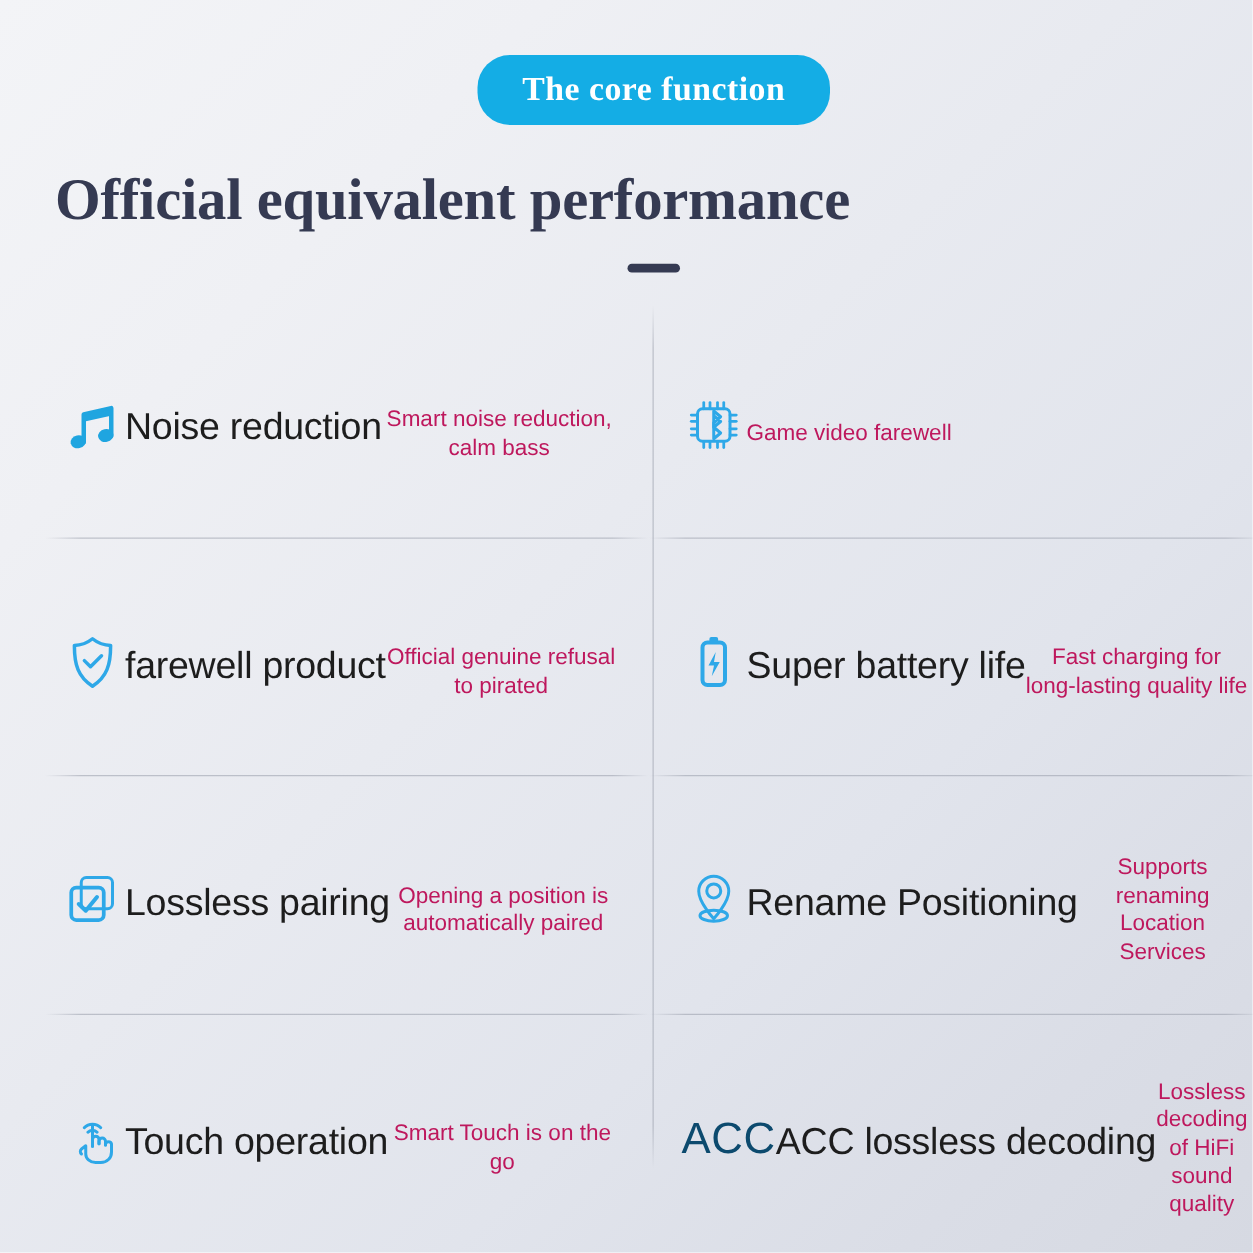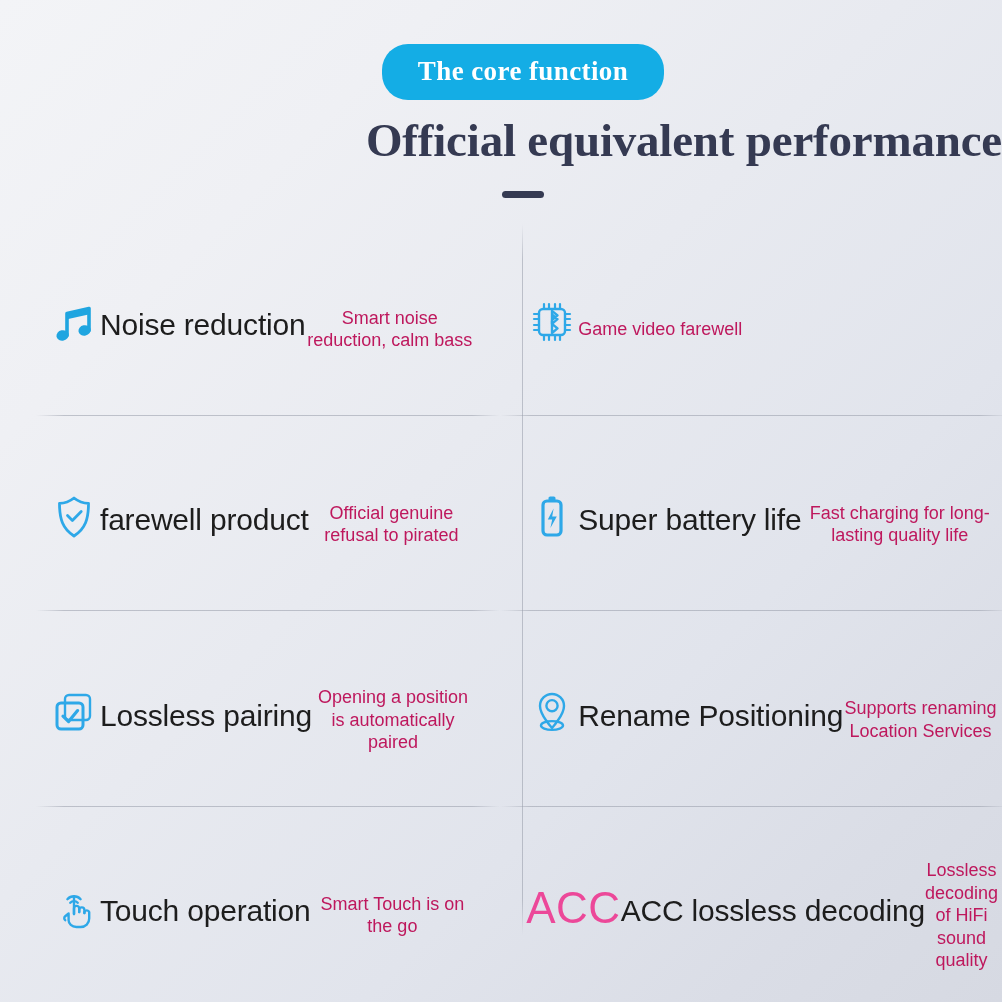--- a/index.html
+++ b/index.html
@@ -48,28 +48,28 @@
     font-size: 27px;
     letter-spacing: 0.4px;
     padding: 14px 36px 15px 36px;
     border-radius: 26px;
     line-height: 1;
     white-space: nowrap;
   }
 
   
   .headline {
-    margin-top: 16px;
+    margin-top: 36px;
     font-family: "Liberation Serif", serif;
     font-weight: 700;
     font-size: 47px;
     color: #353a52;
     letter-spacing: -0.2px;
     line-height: 1.05;
-    text-align: right;
+    text-align: left;
     width: 100%;
   }
 
   .rule {
     margin-top: 26px;
     width: 42px;
     height: 7px;
     border-radius: 4px;
     background: #353a52;
   }
@@ -128,22 +128,22 @@
   .icon {
     height: 56px;
     display: flex;
     align-items: center;
     justify-content: center;
     margin-bottom: 6px;
   }
   .icon svg { display: block; }
 
   .acc-icon {
-    color: #ec4899;
-    font-size: 44px;
+    color: #0c4a6e;
+    font-size: 35px;
     font-weight: 400;
     letter-spacing: 0.5px;
     line-height: 1;
     font-family: "Liberation Sans", sans-serif;
   }
 
   .c-title {
     font-size: 30px;
     font-weight: 400;
     color: #1d1d1d;

